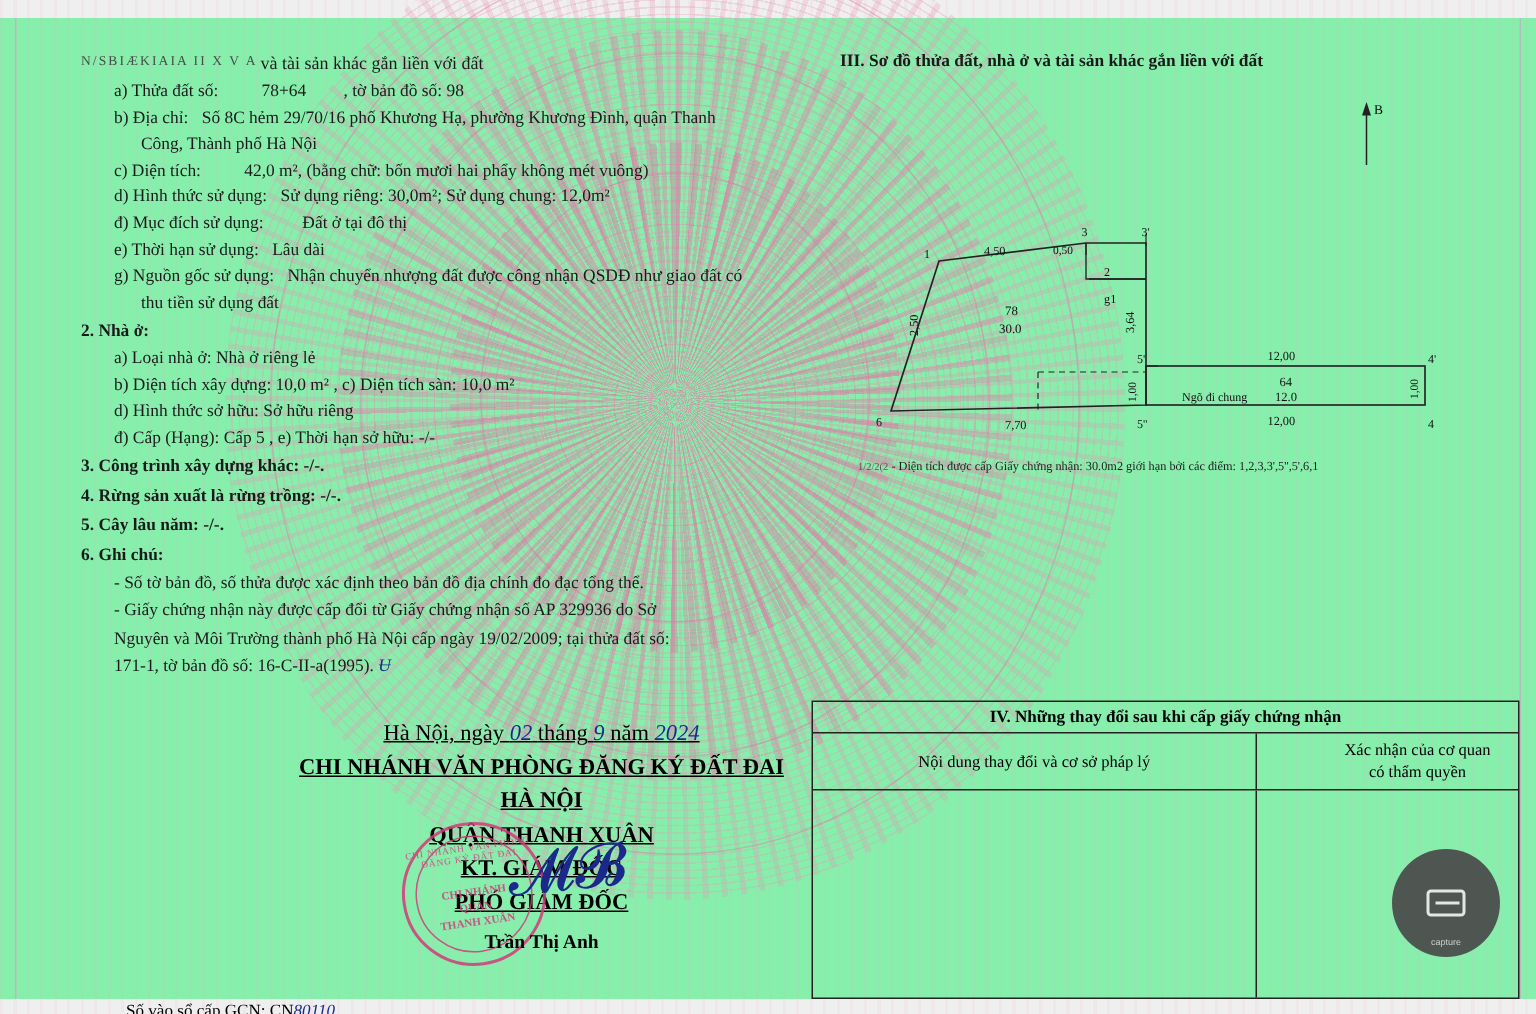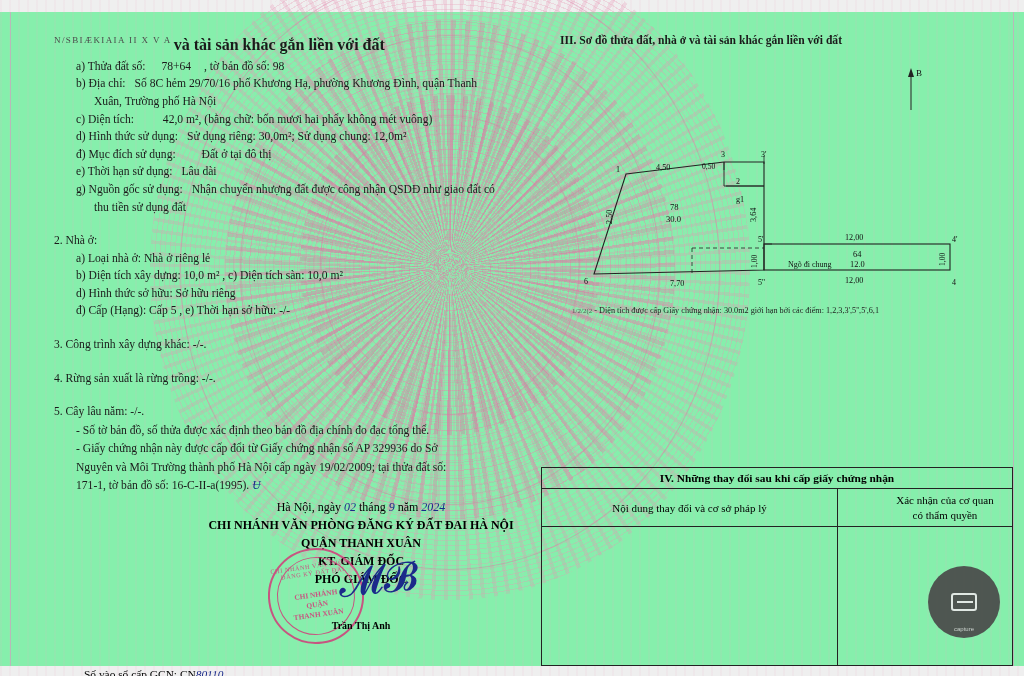--- a/index.html
+++ b/index.html
@@ -75,28 +75,28 @@
 
   
   .left-col {
     position: absolute;
     left: 54px; top: 34px;
     width: 490px;
     font-size: 11.6px;
     color: #1a1a1a;
     line-height: 1.43;
   }
-  .sec-title { font-weight: bold; font-size: 16px; }
+  .sec-title { font-weight: normal; font-size: 12px; }
   .hdr-row { display: flex; gap: 2px; white-space: nowrap; }
   .hdr-nums { letter-spacing: 1.4px; font-size: 9px; color: #4a4a4a; }
   .item { padding-left: 22px; text-indent: 0; }
   .item2 { padding-left: 40px; }
   .blk { margin-top: 2px; }
   .tight { margin-top: 1px; }
-  .numsec { font-weight: normal; margin-top: 17px; }
+  .numsec { font-weight: bold; margin-top: 3px; }
   .notes { padding-left: 22px; margin-top: 2px; }
 
   
   .pen { color: #1b2a8a; font-family: "Liberation Serif", serif; font-style: italic; }
 
   
   .right-col {
     position: absolute;
     left: 560px; top: 34px;
     width: 452px;
@@ -128,25 +128,25 @@
   }
   .tbl-head { display: flex; height: 38px; border-bottom: 1px solid #222; gap: 40px; }
   .tbl-head .c1 { width: 296px; border-right: 1px solid #222; display:flex; align-items:center; justify-content:center; text-align:center; padding: 0 6px; }
   .tbl-head .c2 { flex: 1; display:flex; align-items:center; justify-content:center; text-align:center; line-height:1.3; padding: 0 6px; }
   .tbl-body { display: flex; height: 138px; }
   .tbl-body .c1 { width: 296px; border-right: 1px solid #222; }
   .tbl-body .c2 { flex: 1; }
 
   
   .sign {
-    position: absolute; left: 196px; top: 498px; width: 330px;
-    text-align: center; font-size: 12px; line-height: 1.5;
+    position: absolute; left: 196px; top: 478px; width: 330px;
+    text-align: center; font-size: 15px; line-height: 1.5; text-decoration: underline;
   }
   .sign .b { font-weight: bold; }
-  .sign-name { position: absolute; left: 196px; top: 620px; width: 330px; text-align: center; font-size: 10px; font-weight: bold; }
+  .sign-name { position: absolute; left: 196px; top: 620px; width: 330px; text-align: center; font-size: 13px; font-weight: bold; }
 
   
   .stamp {
     position: absolute; left: 268px; top: 548px;
     width: 96px; height: 96px; border-radius: 50%;
     border: 2px solid #d23b7a; color: #d23b7a;
     opacity: 0.85;
     transform: rotate(-8deg);
   }
   .stamp .inner {
@@ -212,29 +212,29 @@
   <div class="content">
 
     <div class="left-col">
       <div class="hdr-row">
         <span class="hdr-nums">N/SBIÆKIAIA II X V A</span>
         <span class="sec-title">và tài sản khác gắn liền với đất</span>
       </div>
 
       <div class="item blk nowrap">
         <span>a) Thửa đất số:</span>
-        <span style="margin-left:13px">78+64</span>
-        <span style="margin-left:10px">, tờ bản đồ số:  98</span>
+        <span style="margin-left:26px">78+64</span>
+        <span style="margin-left:22px">, tờ bản đồ số:  98</span>
       </div>
 
       <div class="item tight">
         <span>b) Địa chỉ:</span>
         <span style="margin-left:6px">Số 8C hẻm 29/70/16 phố Khương Hạ, phường Khương Đình, quận Thanh</span>
       </div>
-      <div class="item2 tight">Xuân, Trường phố Hà Nội</div>
+      <div class="item2 tight">Công, Thành phố Hà Nội</div>
 
       <div class="item tight">
         <span>c) Diện tích:</span>
         <span style="margin-left:26px">42,0 m², (bằng chữ: bốn mươi hai phẩy không mét vuông)</span>
       </div>
 
       <div class="item tight">
         <span>d) Hình thức sử dụng:</span>
         <span style="margin-left:6px">Sử dụng riêng: 30,0m²; Sử dụng chung: 12,0m²</span>
       </div>
@@ -257,20 +257,21 @@
 
       <div class="numsec">2. Nhà ở:</div>
       <div class="item tight">a) Loại nhà ở:     Nhà ở riêng lẻ</div>
       <div class="item tight">b) Diện tích xây dựng:    10,0 m²      , c) Diện tích sàn:    10,0 m²</div>
       <div class="item tight">d) Hình thức sở hữu:         Sở hữu riêng</div>
       <div class="item tight">đ) Cấp (Hạng):   Cấp 5     , e) Thời hạn sở hữu:    -/-</div>
 
       <div class="numsec">3. Công trình xây dựng khác:  -/-.</div>
       <div class="numsec">4. Rừng sản xuất là rừng trồng: -/-.</div>
       <div class="numsec">5. Cây lâu năm:  -/-.</div>
+      <div class="numsec">6. Ghi chú:</div>
 
       <div class="notes">- Số tờ bản đồ, số thửa được xác định theo bản đồ địa chính đo đạc tổng thể.</div>
       <div class="notes">- Giấy chứng nhận này được cấp đổi từ Giấy chứng nhận số AP 329936 do Sở</div>
       <div class="notes">Nguyên và Môi Trường thành phố Hà Nội cấp ngày 19/02/2009; tại thửa đất số:</div>
       <div class="notes">
         <span>171-1, tờ bản đồ số: 16-C-II-a(1995).</span>
         <span class="pen">Ʉ</span>
       </div>
     </div>
 

